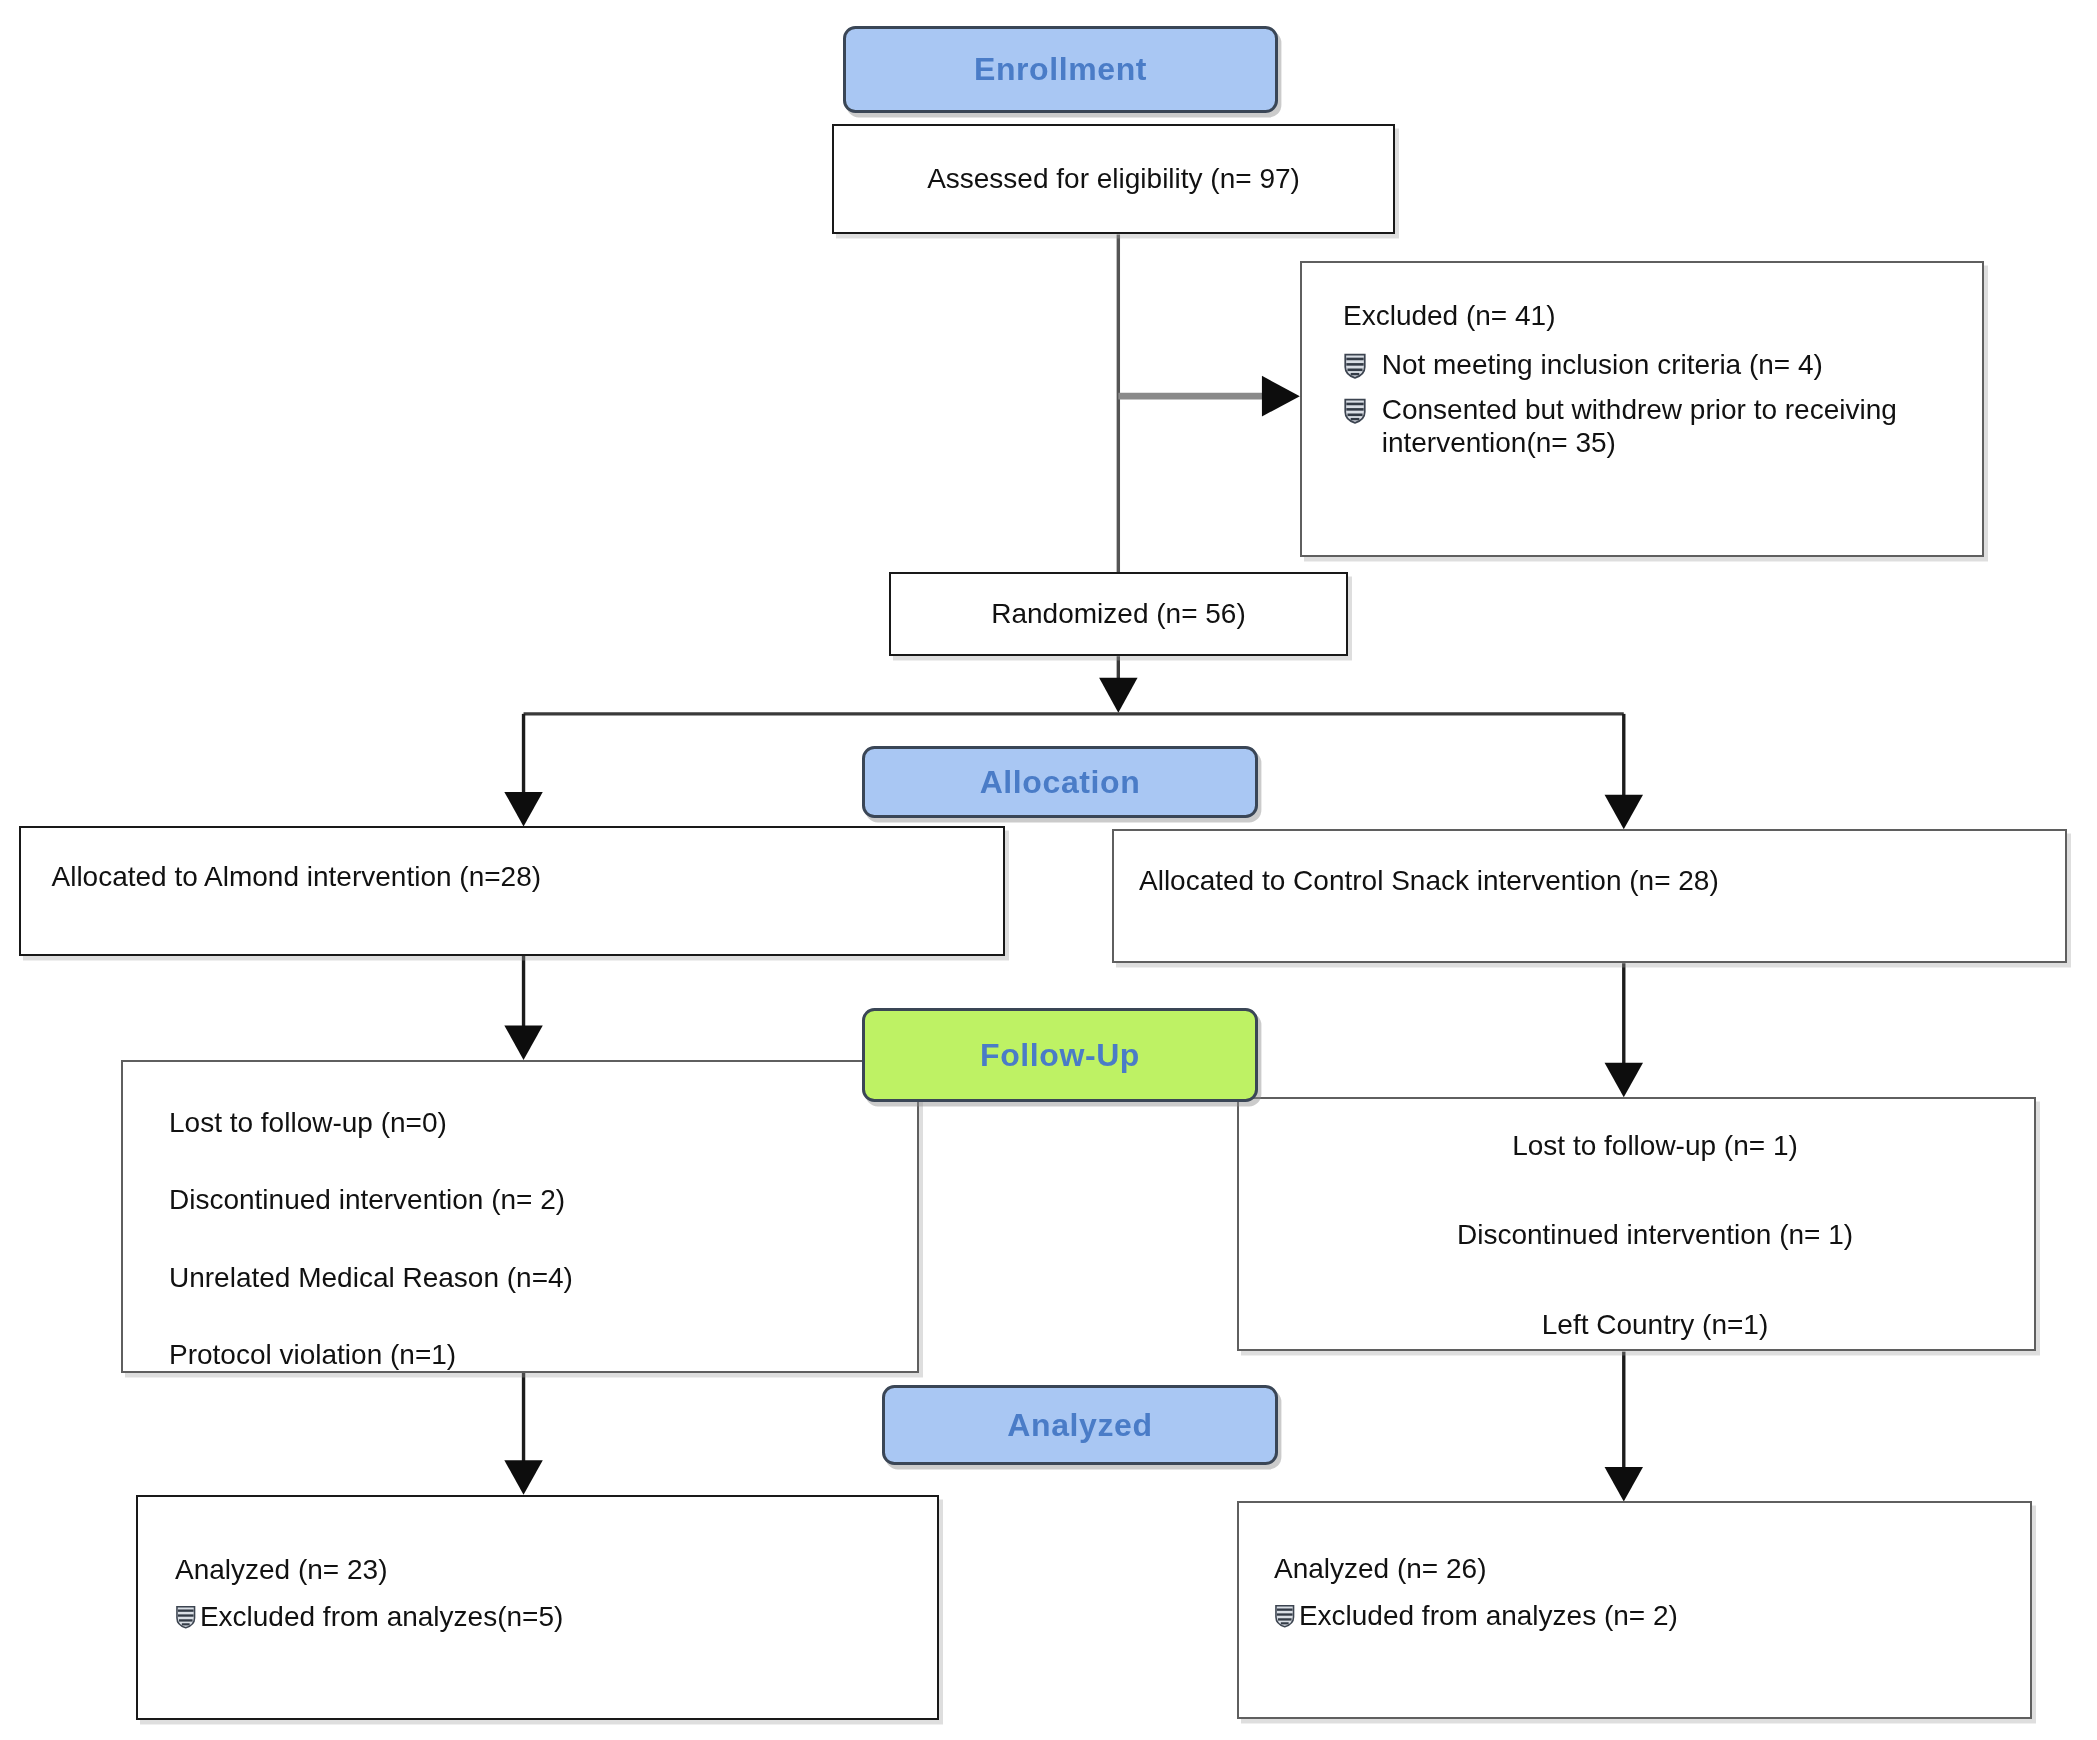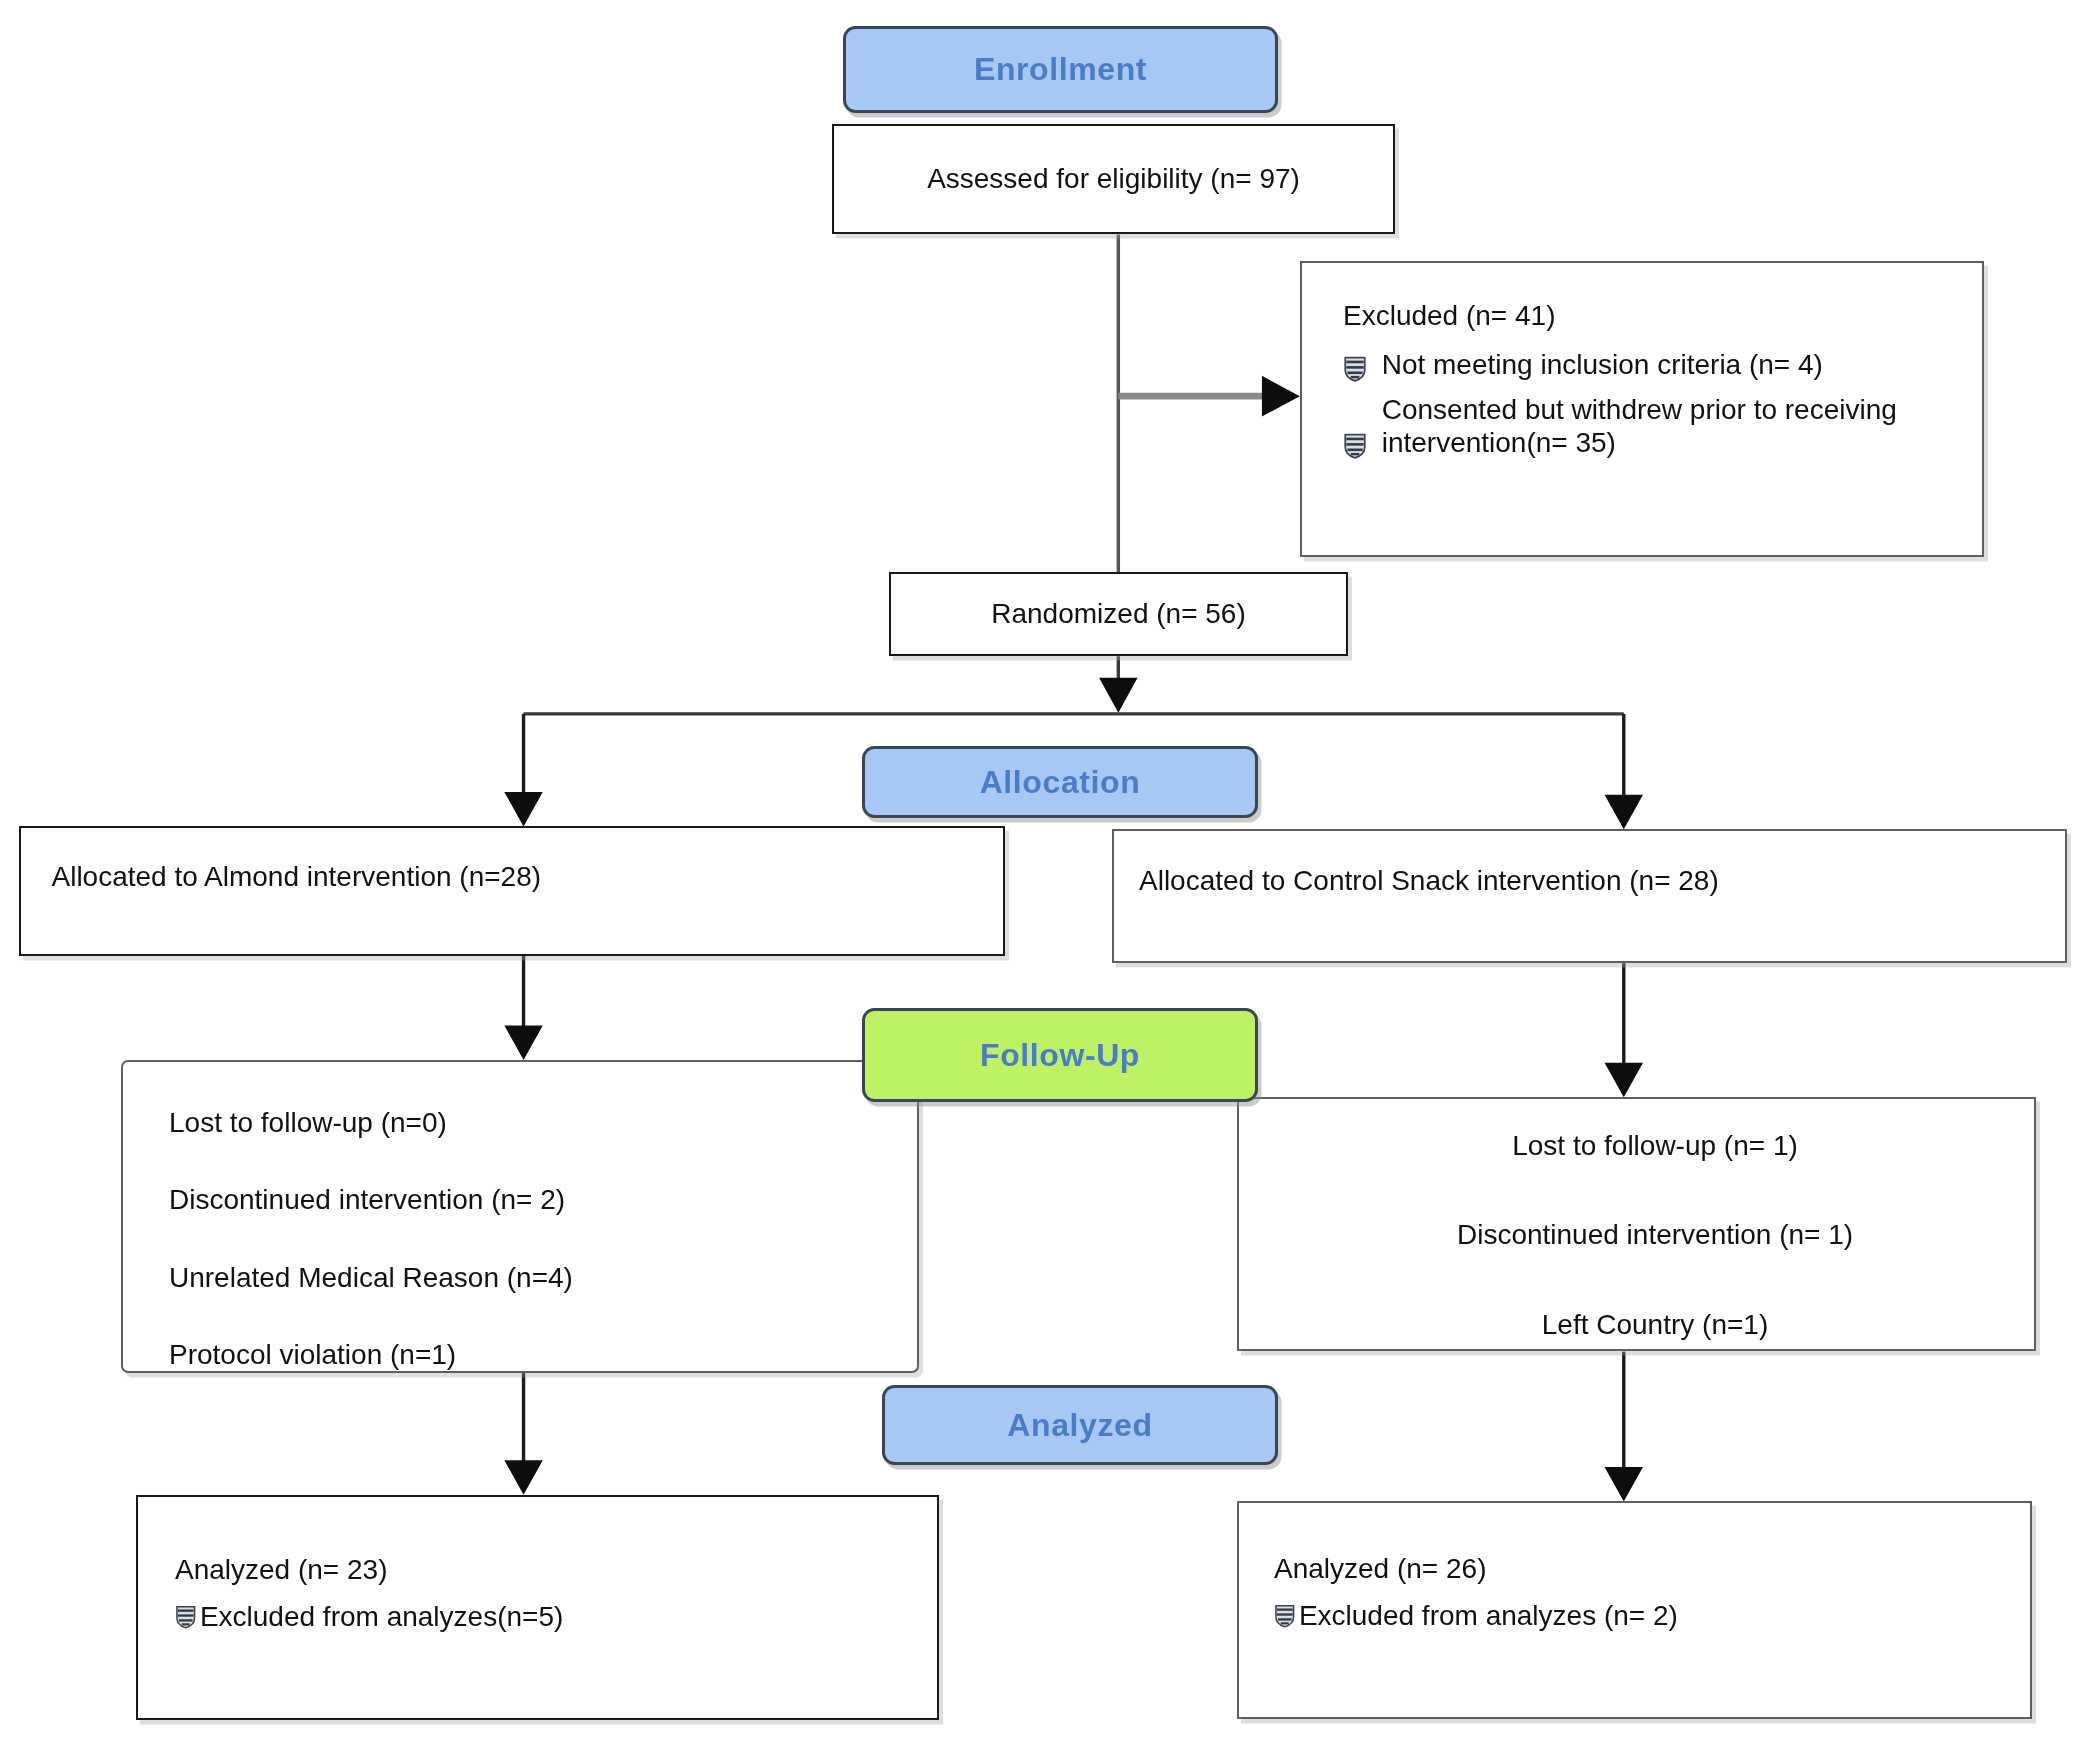--- a/index.html
+++ b/index.html
@@ -42,21 +42,21 @@
     font-size: 32px;
     font-weight: bold;
     letter-spacing: 0.6px;
   }
 
   
   .ex-title { display: block; margin-bottom: 17px; }
   ul.bullet-list { list-style: none; }
   ul.bullet-list li {
     display: flex;
-    align-items: flex-end;
+    align-items: flex-start;
     margin-bottom: 12.4px;
     margin-top: 11px;
   }
   ul.bullet-list .glyph { flex: 0 0 auto; margin: 3.4px 14.7px 0 0; }
   ul.bullet-list .li-text { display: inline-block; max-width: 526px; }
 
   
   .stack { display: flex; flex-direction: column; }
   .stack-fu-left { padding: 45px 0 0 46px; row-gap: 45px; }
   .stack-fu-right { padding: 31px 0 0 37px; row-gap: 57px; align-items: center; }
@@ -158,21 +158,21 @@
   </div>
 
   <div class="node border-dark" style="left:19px; top:826px; width:986px; height:130px; padding:33px 0 0 30.5px;">
     <span>Allocated to Almond intervention (n=28)</span>
   </div>
 
   <div class="node border-gray" style="left:1112px; top:829px; width:955px; height:134px; padding:34px 0 0 25px;">
     <span>Allocated to Control Snack intervention (n= 28)</span>
   </div>
 
-  <div class="node border-gray stack stack-fu-left" style="left:121px; top:1060px; width:798px; height:313px;border-radius:7px;">
+  <div class="node border-gray stack stack-fu-left" style="left:121px; top:1060px; width:798px; height:313px;">
     <span>Lost to follow-up (n=0)</span>
     <span>Discontinued intervention (n= 2)</span>
     <span>Unrelated Medical Reason (n=4)</span>
     <span>Protocol violation (n=1)</span>
   </div>
 
   <div class="node border-gray stack stack-fu-right" style="left:1237px; top:1097px; width:799px; height:254px;">
     <span>Lost to follow-up (n= 1)</span>
     <span>Discontinued intervention (n= 1)</span>
     <span>Left Country (n=1)</span>

